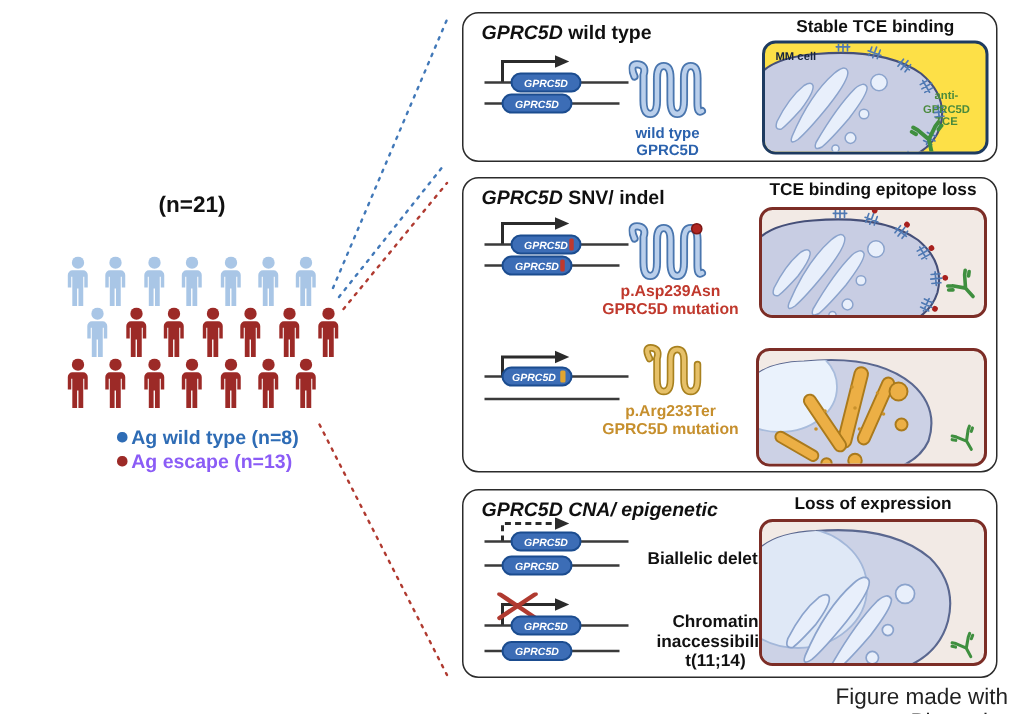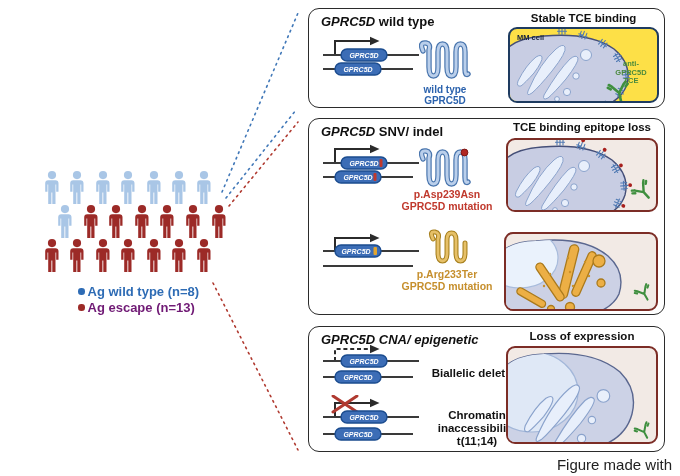--- a/index.html
+++ b/index.html
@@ -74,20 +74,21 @@
   <svg class="abs" style="left:0;top:0;z-index:0" width="680" height="476" viewBox="0 0 680 476">
     <g fill="none" stroke-linecap="round" stroke-width="1.6" stroke-dasharray="1.6 4.4">
       <line x1="222" y1="192" x2="298" y2="13" stroke="#4178b8"></line>
       <line x1="226" y1="198" x2="296" y2="110" stroke="#4178b8"></line>
       <line x1="229" y1="206" x2="298" y2="122" stroke="#b03a30"></line>
       <line x1="213" y1="283" x2="298" y2="450" stroke="#b03a30"></line>
     </g>
   </svg>
 
   <div class="abs cohort-title">
+    <div>(n=21)</div>
   </div>
 
   <div class="abs" style="left:0;top:0;width:260px;height:300px;">
       <svg viewBox="0 0 20 33" class="person blue" style="left: 42px; top: 171px;">
         <use href="#person-shape"></use>
       </svg>
       <svg viewBox="0 0 20 33" class="person blue" style="left: 67.4px; top: 171px;">
         <use href="#person-shape"></use>
       </svg>
       <svg viewBox="0 0 20 33" class="person blue" style="left: 92.8px; top: 171px;">
@@ -146,21 +147,21 @@
       </svg>
       <svg viewBox="0 0 20 33" class="person red" style="left: 194.4px; top: 239px;">
         <use href="#person-shape"></use>
       </svg>
     </div>
 
   <div class="legend-row" style="top:284px;color:#2e6cb5;">
     <span class="legend-dot" style="background:#2e6cb5;"></span>
     <span>Ag wild type (n=8)</span>
   </div>
-  <div class="legend-row" style="top:300px;color:#701a75;">
+  <div class="legend-row" style="top:300px;color:#8b5cf6;">
     <span class="legend-dot" style="background:#9c2a27;"></span>
     <span>Ag escape (n=13)</span>
   </div>
 
   <div class="panel" style="top:8px;height:100px;z-index:1;">
     <div class="panel-title">
       <span class="italic">GPRC5D</span><span> wild type</span>
     </div>
 
     <svg class="abs" style="left:12px;top:26px;" width="105" height="46" viewBox="0 0 105 46">

